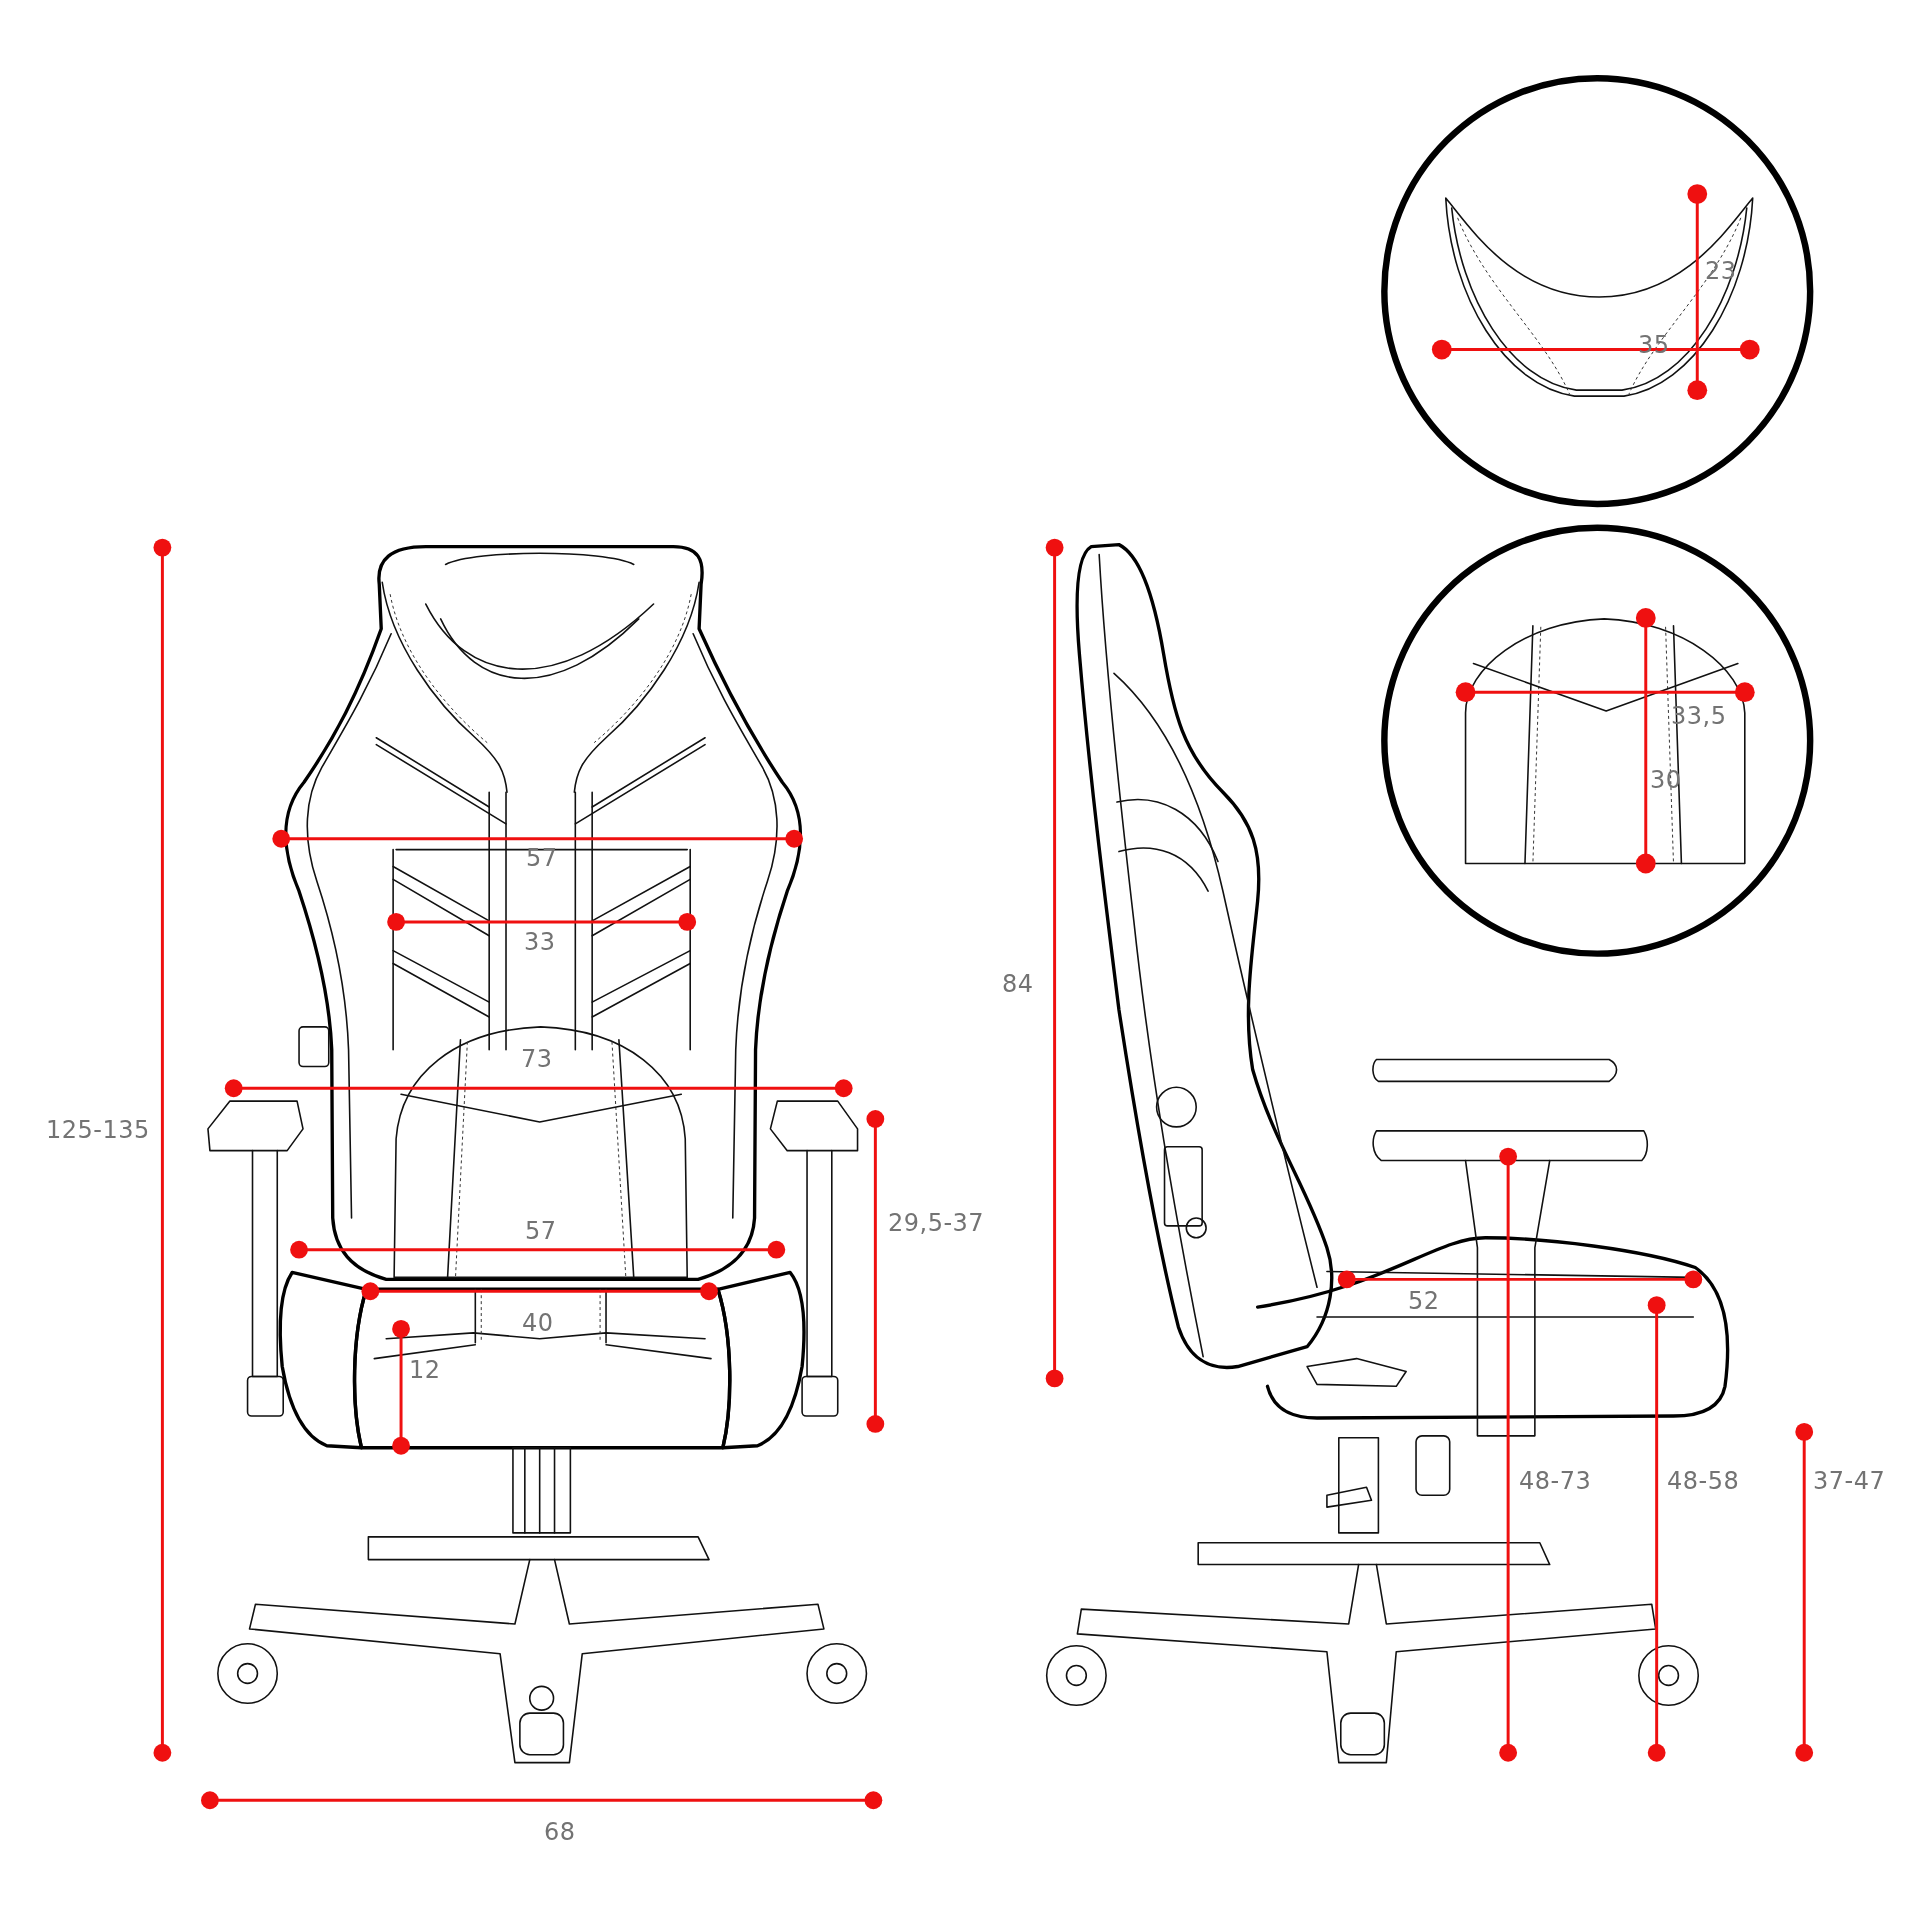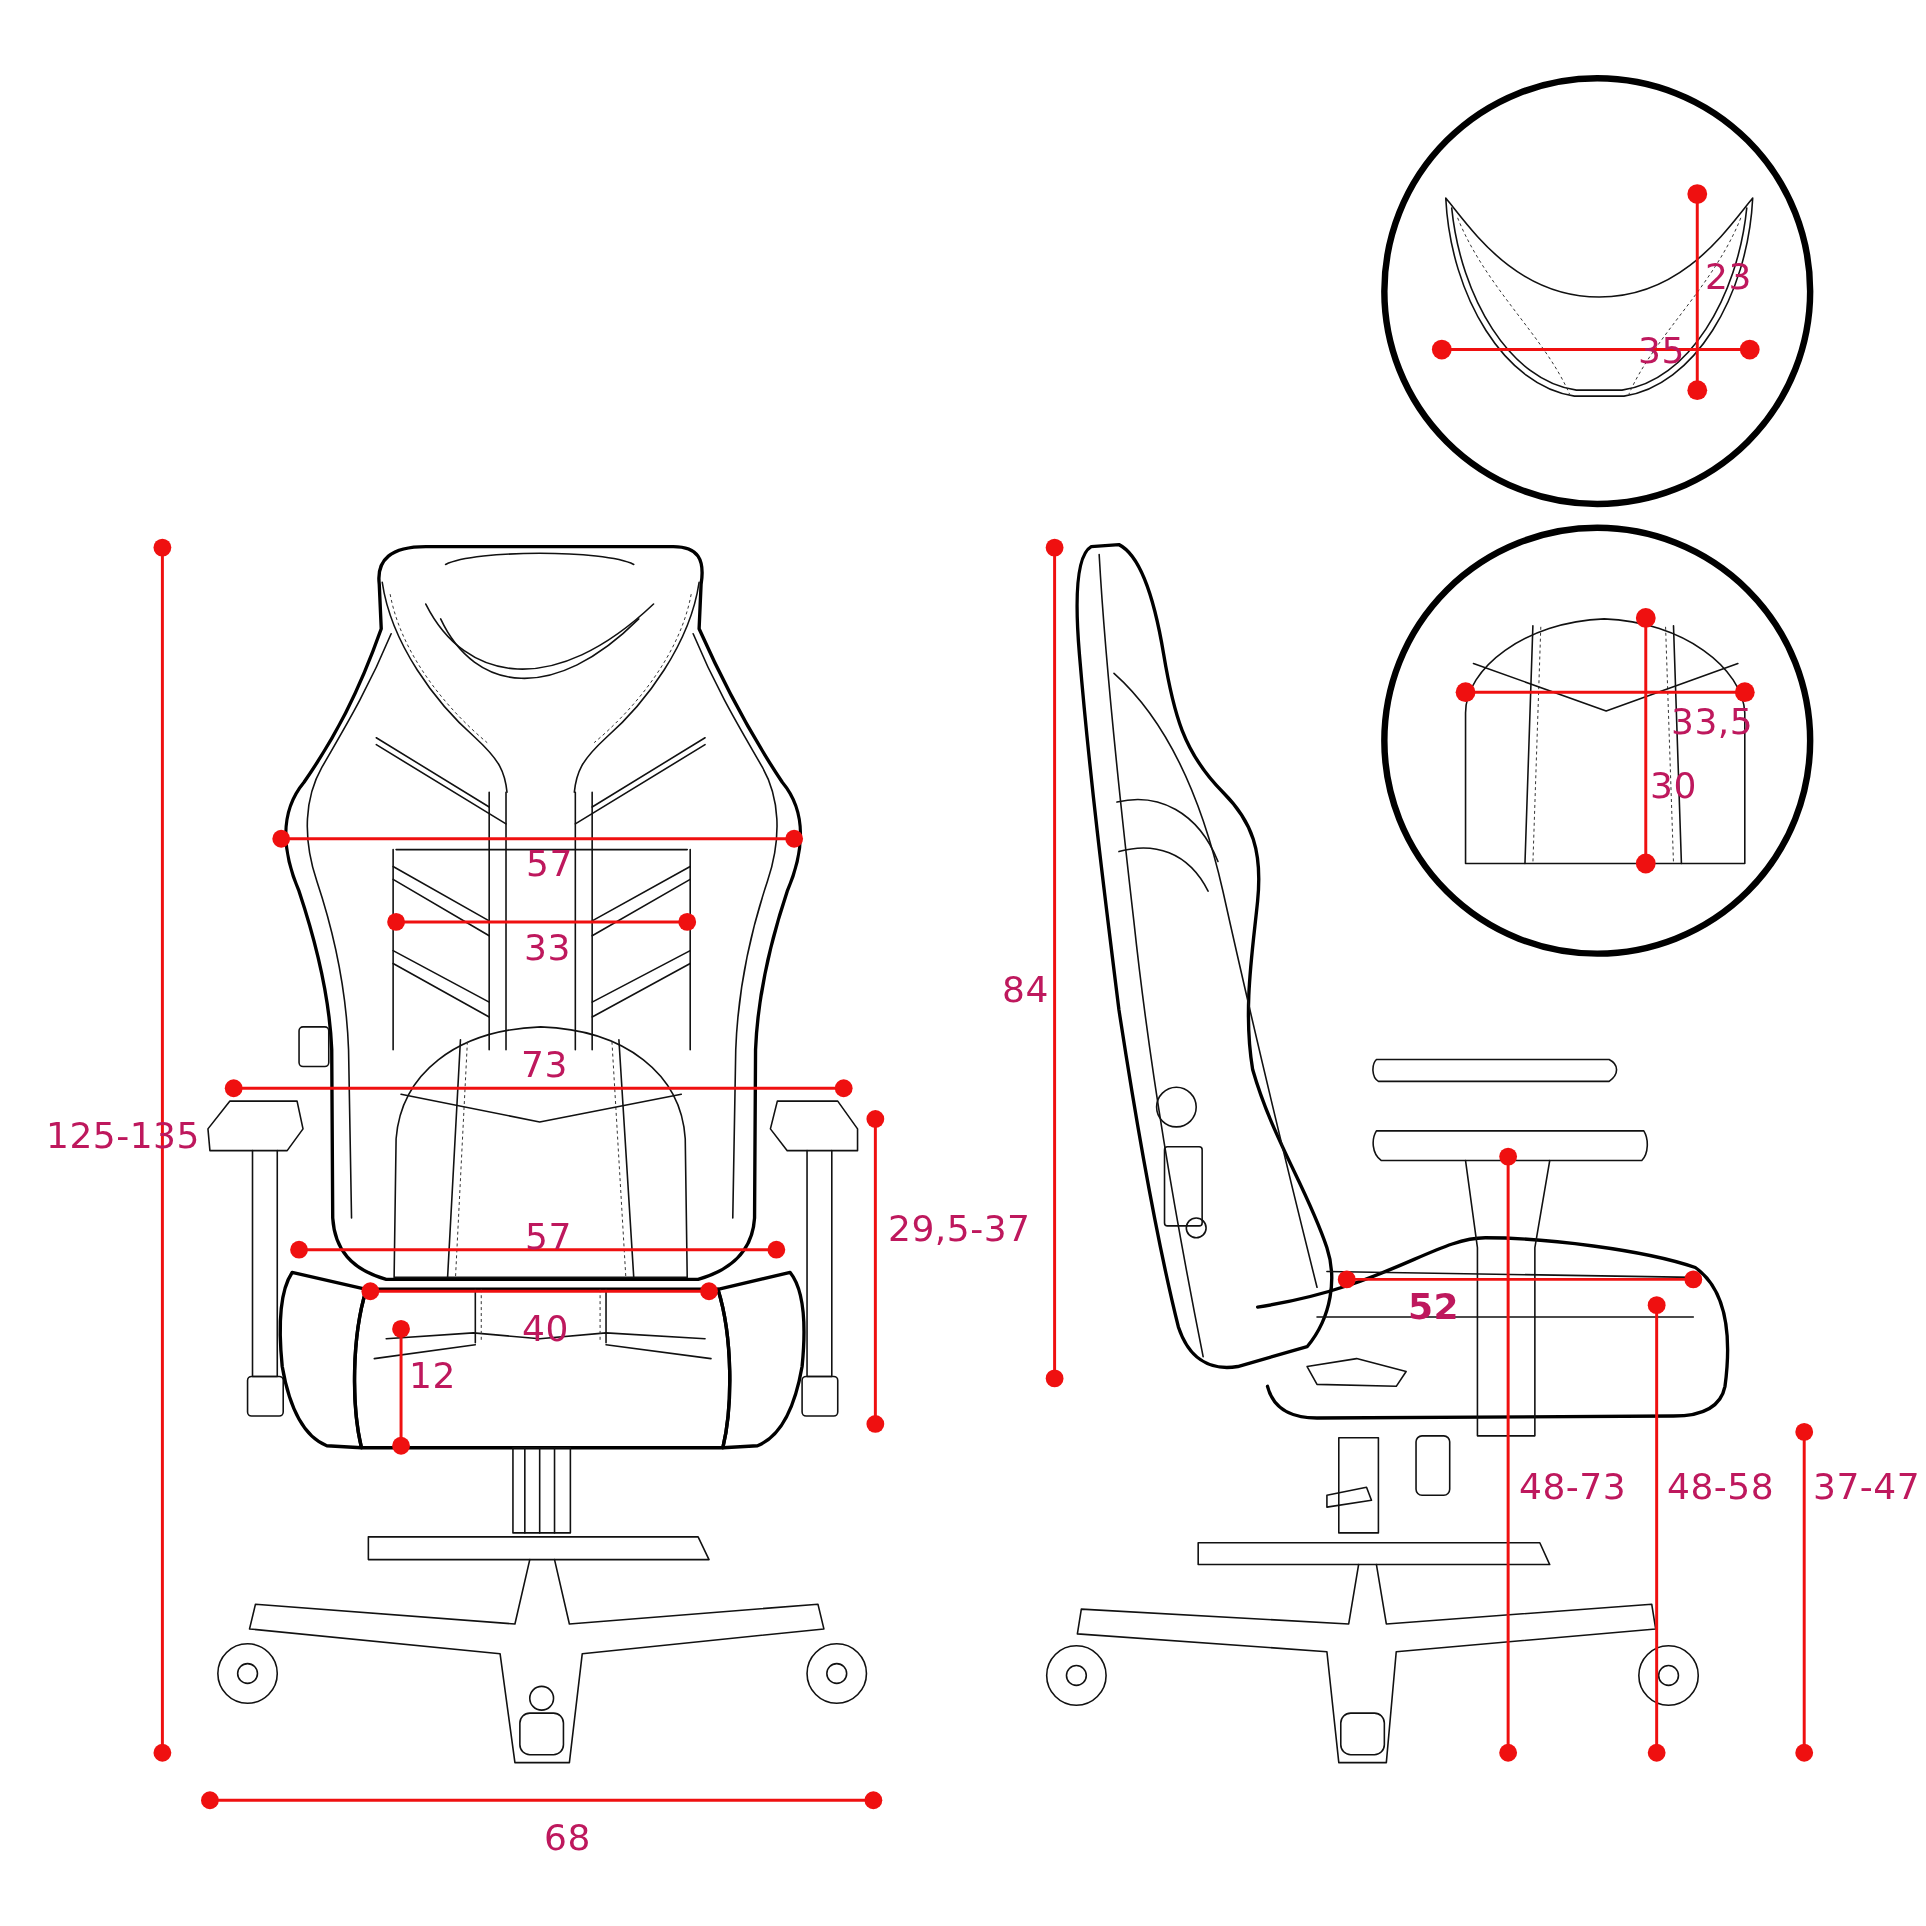--- a/index.html
+++ b/index.html
@@ -5,21 +5,21 @@
   html, body { margin: 0; padding: 0; background: #ffffff; }
   body { width: 1927px; height: 1927px; overflow: hidden; position: relative; font-family: "DejaVu Sans", "Liberation Sans", sans-serif; }
   #stage { position: absolute; left: 0; top: 0; width: 1927px; height: 1927px; }
   svg { display: block; }
   .ink { fill: none; stroke: #111; stroke-width: 1.6; stroke-linejoin: round; stroke-linecap: round; }
   .ink-bold { fill: none; stroke: #000; stroke-width: 3.4; stroke-linejoin: round; stroke-linecap: round; }
   .stitch { fill: none; stroke: #333; stroke-width: 1; stroke-dasharray: 3 3; }
   .dim-line { stroke: #ef1010; stroke-width: 3; fill: none; }
   .dim-dot { fill: #ef1010; }
   .circle-frame { fill: none; stroke: #000; stroke-width: 6.5; }
-  .label { position: absolute; font-size: 36px; color: #be185d; white-space: nowrap; line-height: 1; letter-spacing: 0.5px; }
+  .label { position: absolute; font-size: 24px; color: #737373; white-space: nowrap; line-height: 1; letter-spacing: 0.5px; }
 </style>
 </head>
 <body>
 
 <div id="stage">
 
 <svg width="1927" height="1927" viewBox="0 0 1946 1946" xmlns="http://www.w3.org/2000/svg">
 
   <g>
 
@@ -224,21 +224,21 @@
 <span class="label" style="left:526px; top:846px;">57</span>
 <span class="label" style="left:524px; top:930px;">33</span>
 <span class="label" style="left:521px; top:1047px;">73</span>
 <span class="label" style="left:888px; top:1211px;">29,5-37</span>
 <span class="label" style="left:525px; top:1219px;">57</span>
 <span class="label" style="left:522px; top:1311px;">40</span>
 <span class="label" style="left:409px; top:1350px;margin-top:8px;">12</span>
 <span class="label" style="left:523px; top:1820px;margin-left:21px;">68</span>
 
 <span class="label" style="left:1002px; top:972px;">84</span>
-<span class="label" style="left:1408px; top:1289px;font-weight:bold;">52</span>
+<span class="label" style="left:1408px; top:1289px;">52</span>
 <span class="label" style="left:1519px; top:1469px;">48-73</span>
 <span class="label" style="left:1667px; top:1469px;">48-58</span>
 <span class="label" style="left:1813px; top:1469px;">37-47</span>
 
 <span class="label" style="left:1705px; top:259px;">23</span>
 <span class="label" style="left:1638px; top:317px;margin-top:16px;">35</span>
 <span class="label" style="left:1671px; top:704px;">33,5</span>
 <span class="label" style="left:1650px; top:768px;">30</span>
 
 </div>

